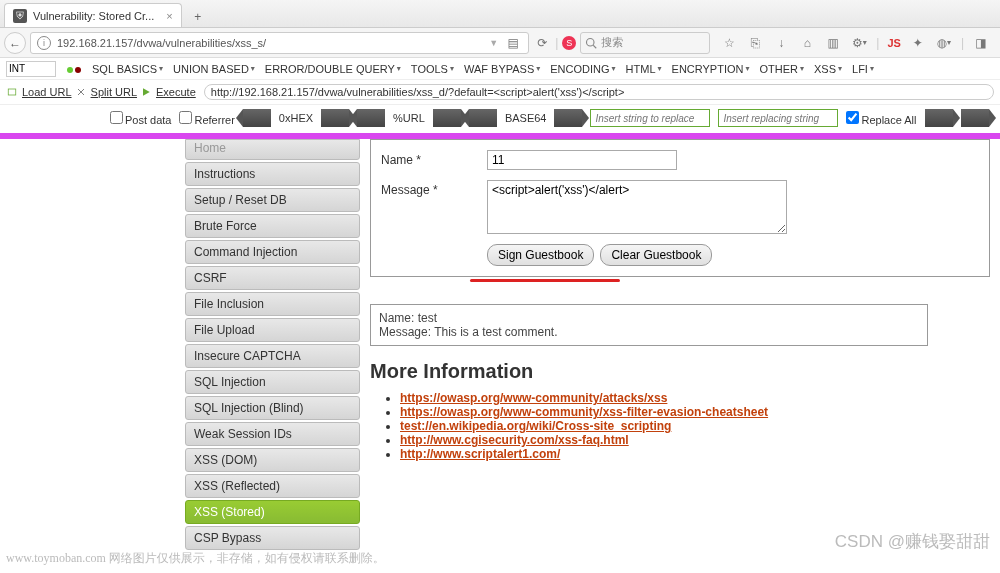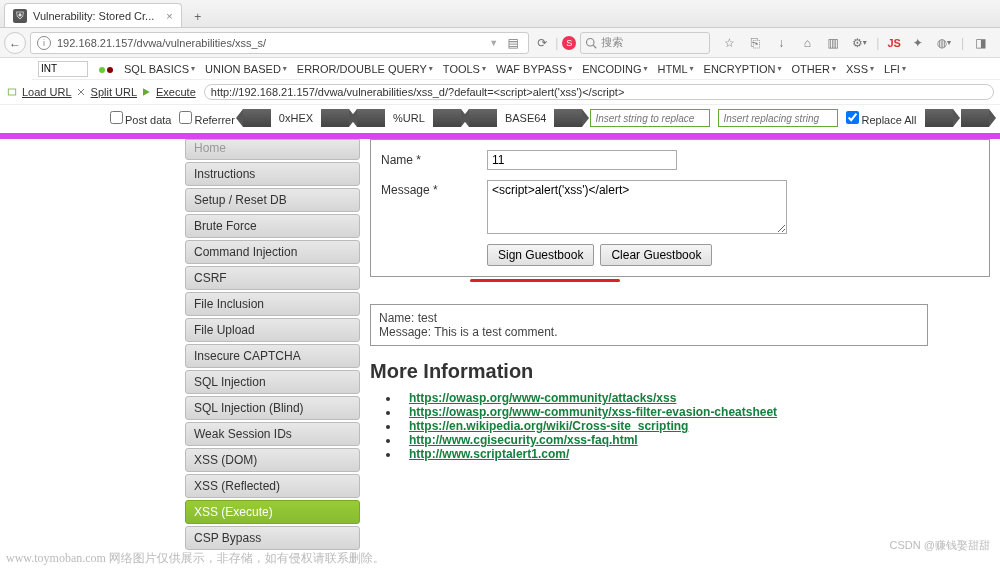--- a/index.html
+++ b/index.html
@@ -17,21 +17,21 @@
 .url-box .info { width:14px; height:14px; border:1px solid #888; border-radius:50%; display:inline-flex; align-items:center; justify-content:center; font-size:9px; color:#888; }
 .url-box .url { flex: 1; }
 .url-box .dd { color: #aaa; font-size: 9px; }
 .icon-btn { width: 18px; height: 18px; display: flex; align-items: center; justify-content: center; color: #777; font-size: 12px; }
 .search-box { width: 130px; height: 22px; border: 1px solid #ccc; border-radius: 3px; display: flex; align-items: center; padding: 0 4px; gap: 4px; font-size: 11px; color: #888; }
 .search-box svg { width:12px; height:12px; }
 .toolbar-icons { display: flex; gap: 8px; align-items: center; padding: 0 6px; }
 .red-dot { width:14px; height:14px; background:#e35; border-radius:50%; display:inline-flex; align-items:center; justify-content:center; color:#fff; font-size:9px; }
 .js-badge { color:#d33; font-weight:bold; font-size:11px; }
 
-.hackbar-menu { height: 22px; background: #fff; border-bottom: 1px solid #eee; display: flex; align-items: center; padding: 0 6px; gap: 10px; font-size: 11px; color: #333; margin-left: 32px; }
+.hackbar-menu { height: 22px; background: #fff; border-bottom: 1px solid #eee; display: flex; align-items: center; padding: 0 6px; gap: 10px; font-size: 11px; color: #333; }
 .hackbar-menu .db { width: 50px; height: 16px; border: 1px solid #ccc; font-size: 10px; padding: 0 2px; }
 .hackbar-menu .led { display:inline-block; width:6px; height:6px; border-radius:50%; background:#6c3; margin:0 1px; }
 .hackbar-menu .led.off { background:#800; }
 .hackbar-menu .item { display: flex; align-items: center; gap: 2px; }
 .hackbar-menu .caret { font-size: 8px; color: #666; }
 
 .hackbar-body { display: flex; padding: 4px 6px; gap: 8px; border-bottom: 1px solid #eee; }
 .hackbar-actions { display: flex; flex-direction: row; gap: 3px; font-size: 11px; }
 .hackbar-actions .act { display: flex; align-items: center; gap: 4px; text-decoration: underline; color: #333; }
 .hackbar-actions .act svg { width:12px; height:12px; }
@@ -51,32 +51,32 @@
 .side-item { background: linear-gradient(#e8e8e8,#d5d5d5); border: 1px solid #bbb; border-radius: 3px; padding: 4px 8px; margin-bottom: 2px; font-size: 12px; color: #333; cursor: pointer; }
 .side-item.active { background: linear-gradient(#9c3,#8b3); color: #fff; border-color: #7a2; }
 .side-group { margin-bottom: 0; }
 
 .main { flex: 1; padding: 0 10px; }
 .form-box { border: 1px solid #999; padding: 10px; display: grid; grid-template-columns: 100px 1fr; gap: 10px 6px; align-items: start; }
 .form-box label { font-size: 12px; padding-top: 3px; }
 .form-box input[type=text] { width: 190px; height: 20px; border: 1px solid #aaa; padding: 0 4px; font-size: 12px; }
 .form-box textarea { width: 300px; height: 54px; border: 1px solid #aaa; padding: 2px 4px; font-size: 12px; resize: both; }
 .form-box .btns { grid-column: 2; display: flex; gap: 6px; }
-.form-box button { padding: 3px 10px; font-size: 12px; background: linear-gradient(#f5f5f5,#e0e0e0); border: 1px solid #999; border-radius: 2px; }
+.form-box button { padding: 3px 10px; font-size: 12px; background: linear-gradient(#f5f5f5,#e0e0e0); border: 1px solid #999; border-radius: 10px; }
 .red-underline { height: 3px; background: #d22; border-radius: 2px; width: 140px; margin: 2px 0 0 100px; }
 .red-underline::after { content:''; display:block; width:20px; height:3px; background:#d22; border-radius:2px; margin-top:1px; margin-left:130px; }
 
 .comment-box { border: 1px solid #999; padding: 6px 8px; margin-top: 22px; font-size: 12px; color: #444; width: 90%; }
 .more-info { margin-top: 14px; }
 .more-info h2 { font-size: 20px; font-weight: bold; color: #333; margin-bottom: 8px; }
 .more-info ul { list-style: disc; padding-left: 30px; }
-.more-info a { color: #15803d; font-size: 12px; font-weight: bold; text-decoration: underline; margin-left: 9px; }
+.more-info a { color: #c2410c; font-size: 12px; font-weight: bold; text-decoration: underline; }
 
 .watermark { position: absolute; bottom: 6px; left: 6px; font-size: 12px; color: #bbb; font-family: Liberation Serif, serif; }
-.watermark2 { position: absolute; bottom: 20px; right: 10px; font-size: 11px; color: #bbb; margin-top: 32px; }
+.watermark2 { position: absolute; bottom: 20px; right: 10px; font-size: 17px; color: #bbb; margin-top: 32px; }
 
 .sep { color: #ccc; }
 </style>
 </head>
 <body>
 
 <div class="tab-bar">
   <div class="tab">
     <span class="favicon">⛨</span>
     <span>Vulnerability: Stored Cr...</span>
@@ -224,21 +224,21 @@
       <div class="side-item">Command Injection</div>
       <div class="side-item">CSRF</div>
       <div class="side-item">File Inclusion</div>
       <div class="side-item">File Upload</div>
       <div class="side-item">Insecure CAPTCHA</div>
       <div class="side-item">SQL Injection</div>
       <div class="side-item">SQL Injection (Blind)</div>
       <div class="side-item">Weak Session IDs</div>
       <div class="side-item">XSS (DOM)</div>
       <div class="side-item">XSS (Reflected)</div>
-      <div class="side-item active">XSS (Execute)</div>
+      <div class="side-item active">XSS (Stored)</div>
       <div class="side-item">CSP Bypass</div>
 
     </div>
   </div>
 
   <div class="main">
     <div class="form-box">
       <label>Name *</label>
       <input type="text" value="11" style="">
       <label>Message *</label>
@@ -253,21 +253,21 @@
     <div class="comment-box">
       <div><span>Name:</span> <span>test</span></div>
       <div><span>Message:</span> <span>This is a test comment.</span></div>
     </div>
 
     <div class="more-info">
       <h2>More Information</h2>
       <ul>
         <li><a>https://owasp.org/www-community/attacks/xss</a></li>
         <li><a>https://owasp.org/www-community/xss-filter-evasion-cheatsheet</a></li>
-        <li><a>https://en.wikipedia.org/wiki/Cross-site_scripting</a></li>
+        <li><a>test://en.wikipedia.org/wiki/Cross-site_scripting</a></li>
         <li><a>http://www.cgisecurity.com/xss-faq.html</a></li>
         <li><a>http://www.scriptalert1.com/</a></li>
       </ul>
     </div>
   </div>
 </div>
 
 <div class="watermark">www.toymoban.com  网络图片仅供展示，非存储，如有侵权请联系删除。</div>
 <div class="watermark2">CSDN @赚钱娶甜甜</div>
 

